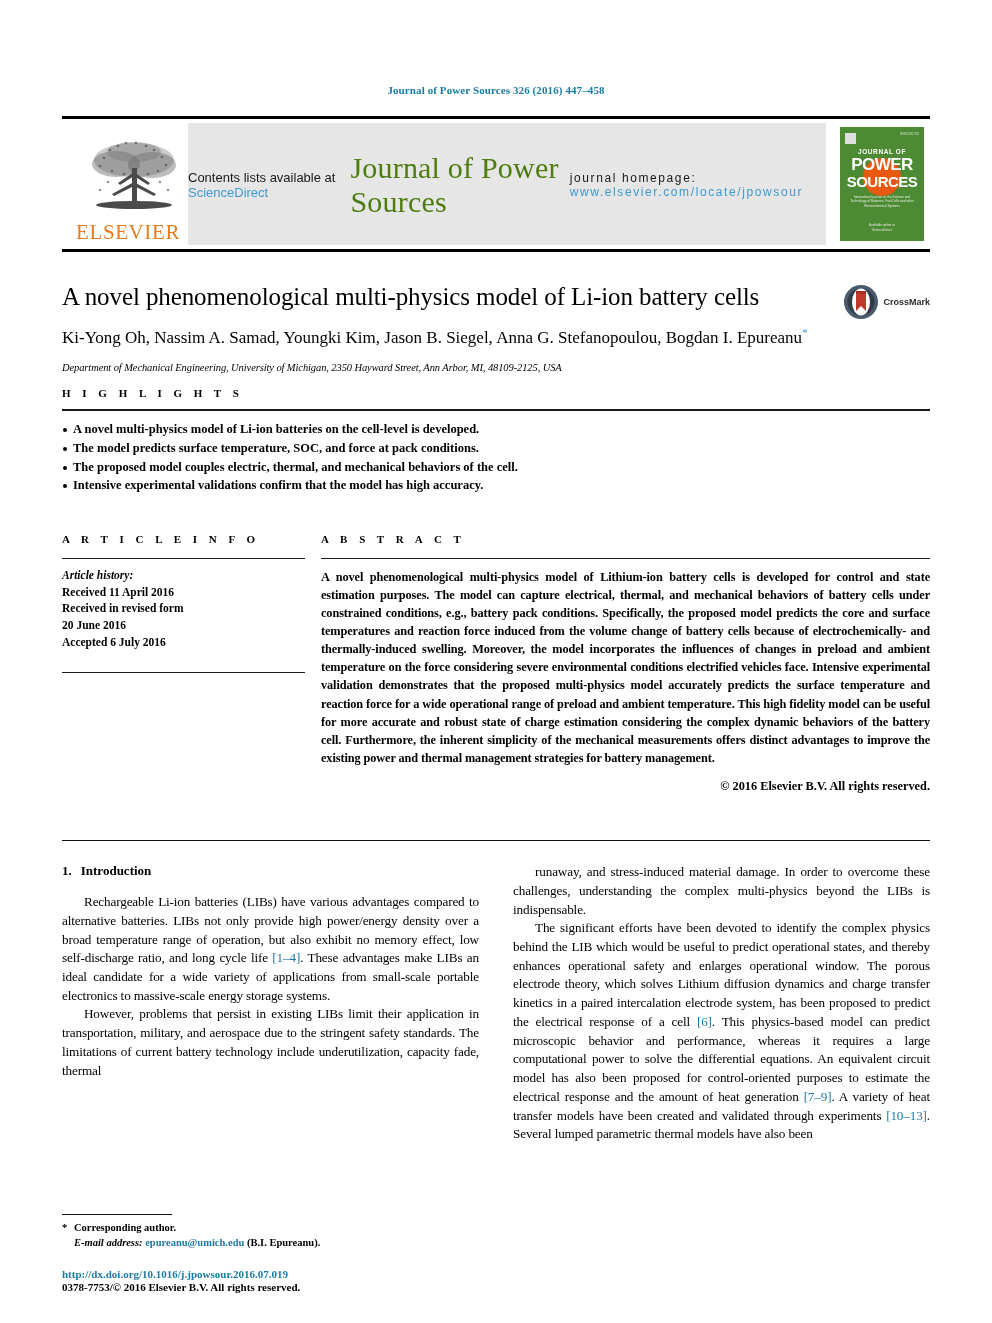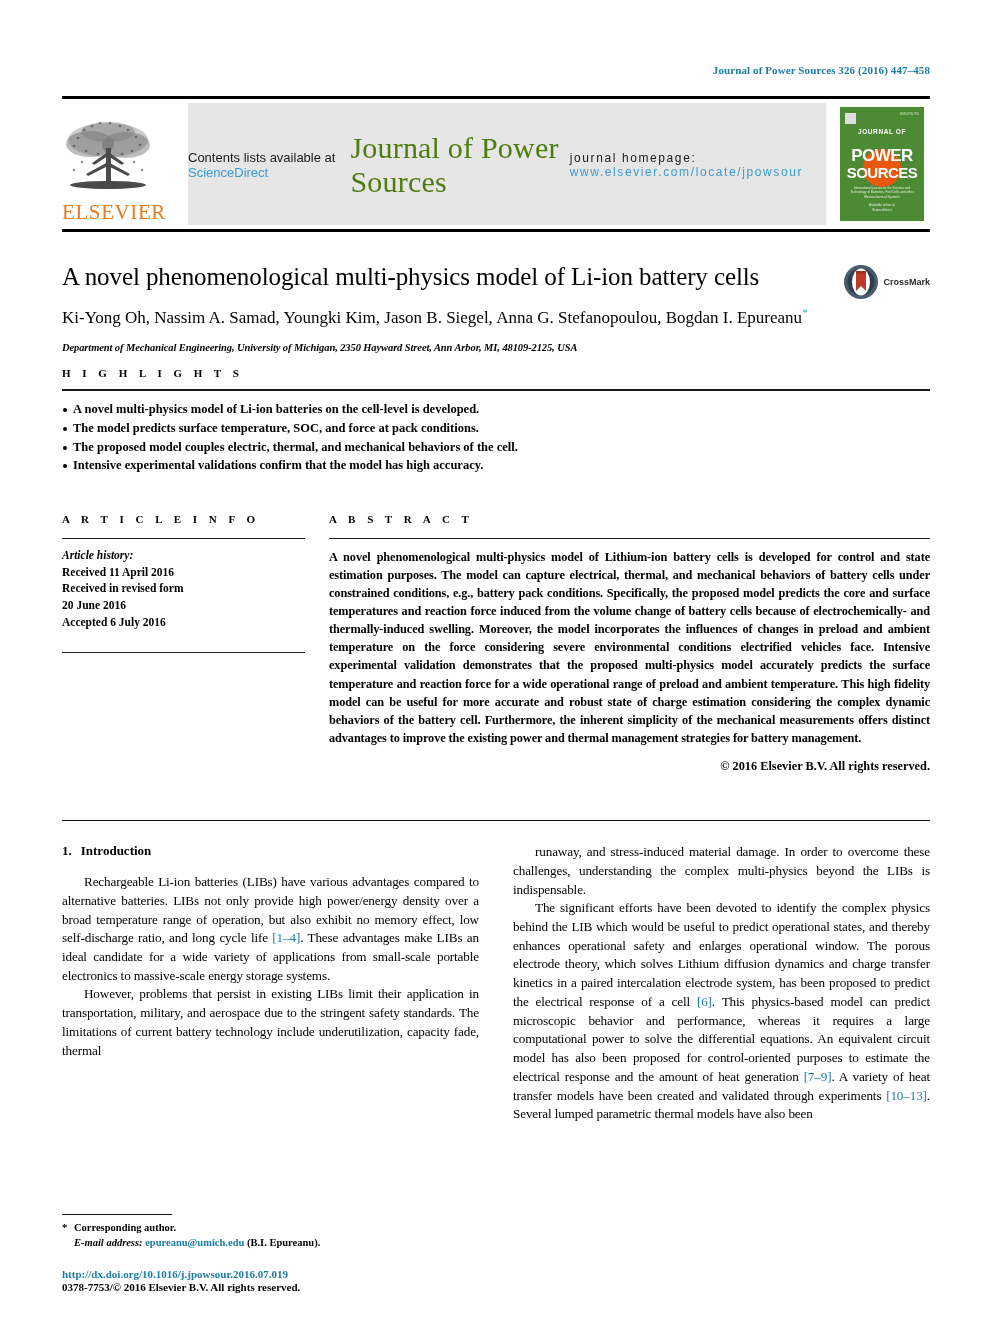--- a/index.html
+++ b/index.html
@@ -18,45 +18,45 @@
   .page {
     position: relative;
     width: 992px;
     height: 1323px;
     box-sizing: border-box;
     padding: 0 62px;
   }
 
   
   .running-head {
-    text-align: right;
+    text-align: center;
     color: #1a7ba5;
     font-size: 11px;
     font-weight: bold;
     letter-spacing: 0.1px;
-    padding-top: 64px;
+    padding-top: 84px;
   }
 
   
   .banner {
     margin-top: 20px;
     border-top: 3px solid #000;
     border-bottom: 3px solid #000;
     display: flex;
     align-items: stretch;
     height: 122px;
     box-sizing: content-box;
     padding: 4px 0 4px 0;
   }
   .banner-left {
     width: 118px;
     flex: 0 0 118px;
     display: flex;
     flex-direction: column;
-    align-items: flex-start;
+    align-items: flex-end;
     justify-content: flex-end;
     padding-bottom: 2px;
   }
   .tree-svg { display:block; }
   .elsevier-word {
     font-family: "Liberation Serif", serif;
     color: #e87b1e;
     font-size: 21px;
     letter-spacing: 0.6px;
     line-height: 1;
@@ -129,21 +129,21 @@
     color: #ffffff;
     font-family: "Liberation Sans", sans-serif;
     font-weight: bold;
     font-size: 6.5px;
     letter-spacing: 0.6px;
     margin-top: 3px;
   }
   .cover-power-wrap {
     position: relative;
     text-align: center;
-    margin-top: 12px;
+    margin-top: 1px;
   }
   .cover-disc {
     position: absolute;
     left: 50%;
     top: 2px;
     transform: translateX(-50%);
     width: 38px; height: 38px;
     border-radius: 50%;
     background: #e8580f;
   }
@@ -190,21 +190,21 @@
   .authors {
     font-size: 17px;
     line-height: 1.35;
     margin-top: 13px;
     padding-right: 120px;
   }
   .authors .star { color: #3c9bd0; font-size: 11px; vertical-align: super; }
   .affiliation {
     font-size: 10.5px;
     font-style: italic;
-    font-weight: bold;
+    font-weight: normal;
     margin-top: 13px;
     letter-spacing: -0.1px;
   }
   .crossmark {
     position: absolute;
     right: 0;
     top: 2px;
     display: flex;
     align-items: center;
     gap: 4px;
@@ -242,21 +242,21 @@
     left: 1px; top: 8px;
     width: 4px; height: 4px;
     background: #000;
     border-radius: 50%;
   }
 
   
   .info-abstract {
     margin-top: 34px;
     display: flex;
-    gap: 24px;
+    gap: 16px;
   }
   .col-info { width: 243px; flex: 0 0 243px; }
   .col-abstract { flex: 1 1 auto; }
   .info-rule { margin-top: 11px; border-top: 1.5px solid #1a1a1a; }
   .info-group { margin-top: 8px; font-size: 11.5px; line-height: 1.45; font-weight: bold; }
   .info-group .ital { font-style: italic; }
   .kw-rule { margin-top: 22px; border-top: 1.5px solid #1a1a1a; }
   .abstract-rule { margin-top: 11px; border-top: 1.5px solid #1a1a1a; }
   .abstract-body {
     margin-top: 9px;

